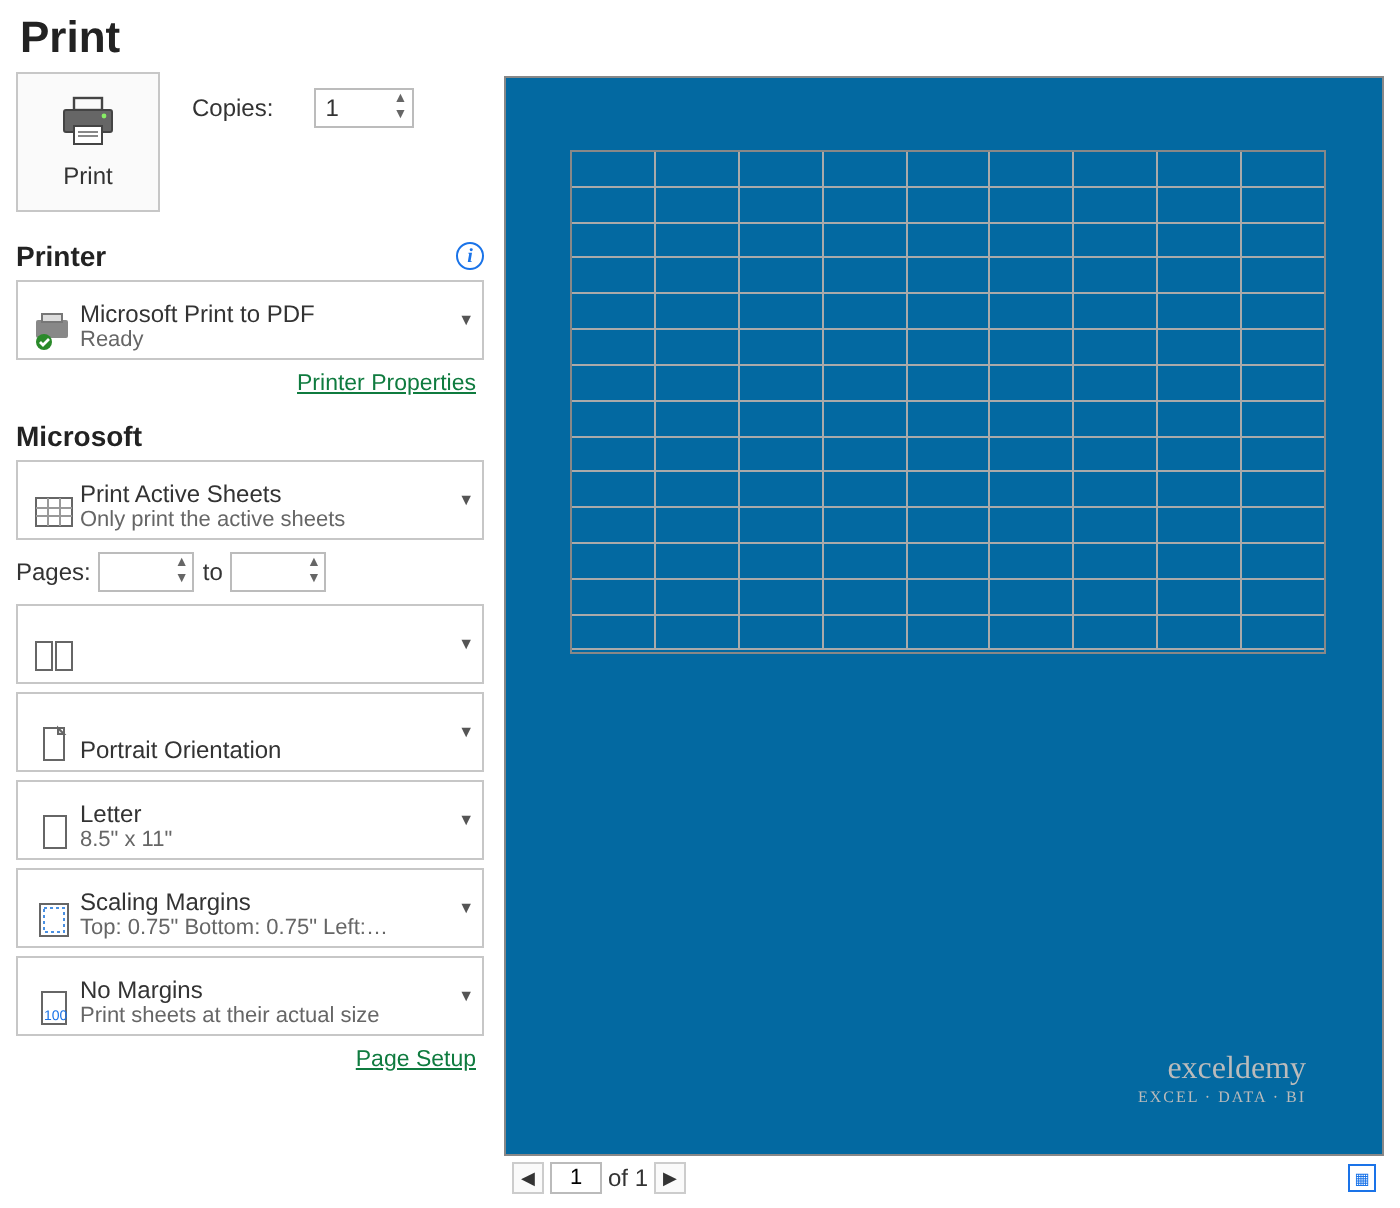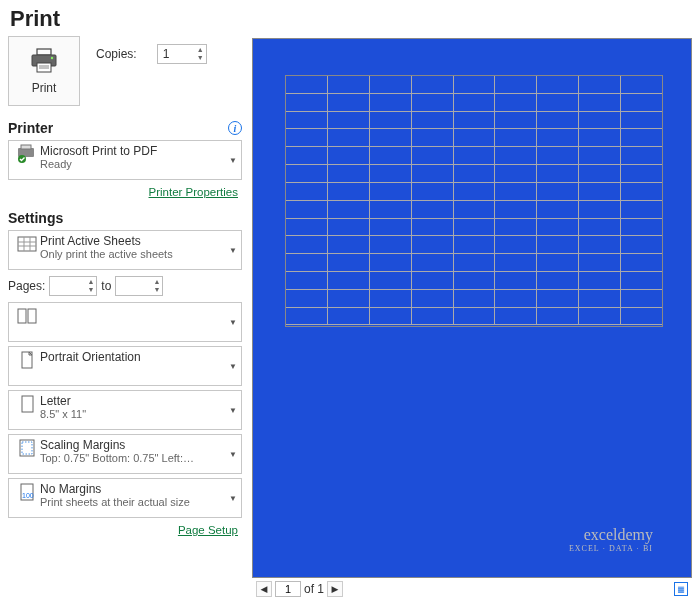--- a/index.html
+++ b/index.html
@@ -88,21 +88,21 @@
   .info-icon {
     width: 14px; height: 14px; border: 1px solid #1a73e8; border-radius: 50%;
     color: #1a73e8; font-size: 10px; display:flex;align-items:center;justify-content:center;
     font-style: italic; font-family: Georgia, serif;
   }
   .dropdown {
     border: 1px solid #c7c7c7;
     background: #fff;
     height: 40px;
     display: flex;
-    align-items: flex-start;
+    align-items: flex-end;
     padding: 3px 16px 3px 5px;
     position: relative;
     cursor: pointer;
     margin-bottom: 4px;
   }
   .dropdown .dd-icon { width: 26px; display:flex;align-items:center;justify-content:center; flex-shrink:0;}
   .dropdown .dd-text { display:flex; flex-direction: column; overflow:hidden;}
   .dropdown .dd-title { font-size: 12px; color: #333; white-space: nowrap; overflow: hidden; text-overflow: ellipsis;}
   .dropdown .dd-sub { font-size: 11px; color: #666; white-space: nowrap; overflow: hidden; text-overflow: ellipsis;}
   .dropdown .chev {
@@ -113,21 +113,21 @@
     color: #0f7b3f; font-size: 11.5px; text-decoration: underline;
     text-align: right; display:block; margin: 2px 4px 8px 0; cursor: pointer;
   }
   .pages-row {
     display:flex; align-items:center; gap:4px; margin: 2px 0 6px 0;
   }
   .pages-row .spinner { width: 48px; }
   .preview-area {
     flex: 1;
     border: 1px solid #888;
-    background: #1d4ed8;
+    background: #0369a1;
     margin-top: 2px;
     position: relative;
     overflow: hidden;
   }
   .preview-page {
     position:absolute; left: 32px; right: 28px; top: 36px; bottom: 18px;
   }
   .grid {
     border: 1px solid #888;
     position: absolute; left: 0; right: 0; top: 0; height: 52%;
@@ -201,21 +201,21 @@
       <div class="dd-text">
         <span class="dd-title">Microsoft Print to PDF</span>
         <span class="dd-sub">Ready</span>
       </div>
       <span class="chev">▼</span>
     </div>
 
     <a class="link">Printer Properties</a>
 
     <div class="section-title">
-      <span>Settings</span>
+      <span>Microsoft</span>
     </div>
 
     <div class="dropdown">
       <div class="dd-icon">
         <svg width="22" height="20" viewBox="0 0 22 20">
           <rect x="2" y="3" width="18" height="14" fill="#fff" stroke="#666"></rect>
           <line x1="2" y1="8" x2="20" y2="8" stroke="#999"></line>
           <line x1="2" y1="12" x2="20" y2="12" stroke="#999"></line>
           <line x1="8" y1="3" x2="8" y2="17" stroke="#999"></line>
           <line x1="14" y1="3" x2="14" y2="17" stroke="#999"></line>

